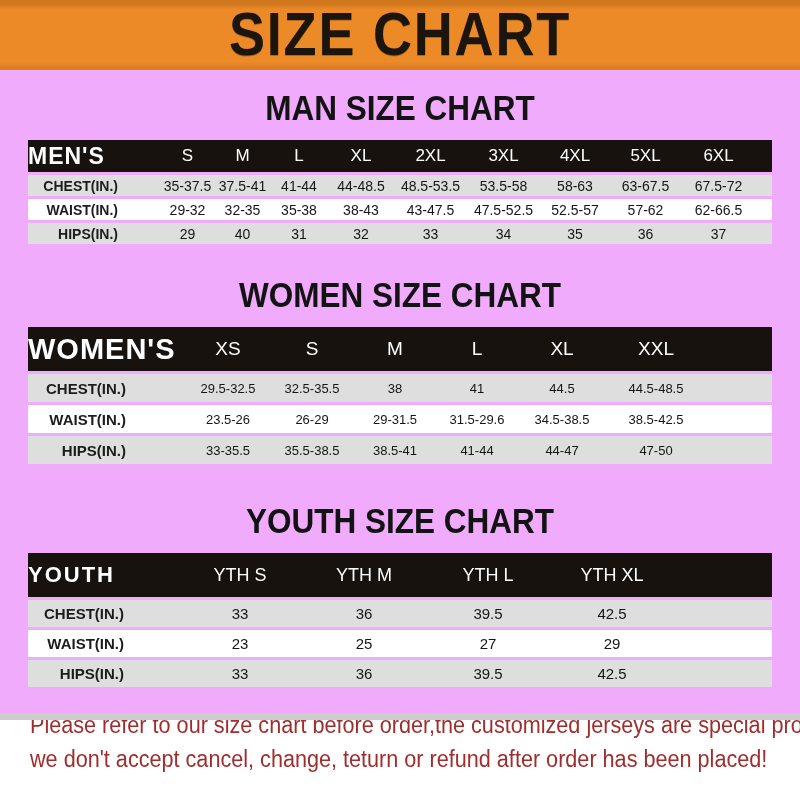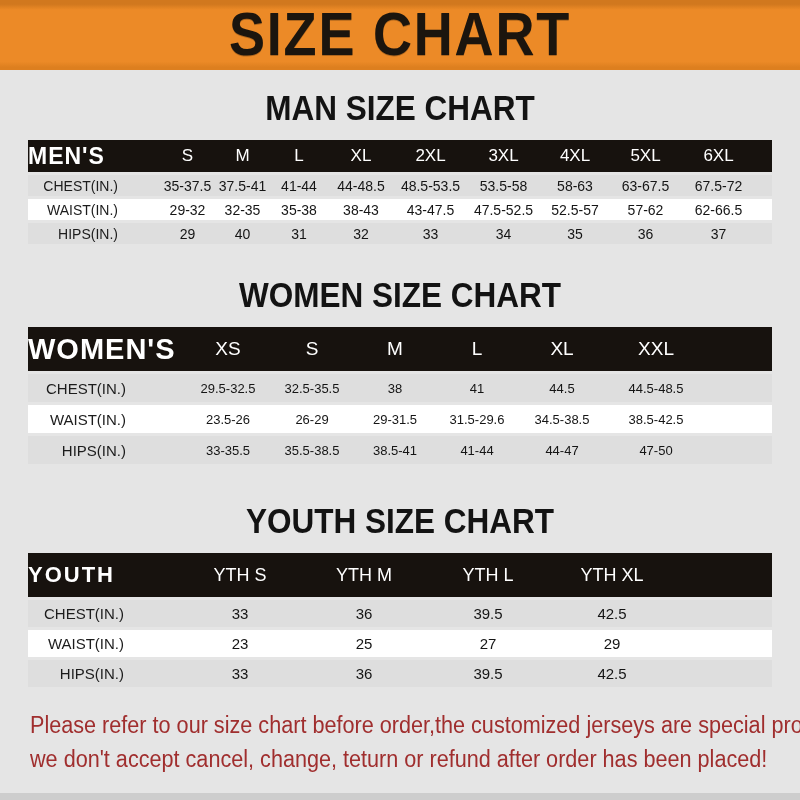--- a/index.html
+++ b/index.html
@@ -2,21 +2,21 @@
 <html><head>
 <meta charset="utf-8">
 <style>
   * { margin: 0; padding: 0; box-sizing: border-box; }
   html, body { background: #ffffff; }
   body {
     width: 800px; height: 800px;
     font-family: "Liberation Sans", "DejaVu Sans", sans-serif;
     overflow: hidden; position: relative;
   }
-  .page { width: 800px; height: 800px; position: relative; background: #e5e5e5; }
+  .page { width: 800px; height: 720px; position: relative; background: #f0abfc; }
 
   
   .banner {
     width: 800px; height: 70px;
     background: linear-gradient(#d1781e 0%, #d1781e 6%, #ec8a27 14%, #ec8a27 88%, #dd7f1f 96%, #dd7f1f 100%);
     display: flex; align-items: center; justify-content: center;
   }
   .banner h1 {
     font-size: 60px; font-weight: bold; color: #1b150e;
     letter-spacing: 2px; line-height: 1;
@@ -48,21 +48,21 @@
 
   table.size-table thead tr { background: #17120e; color: #ffffff; }
   table.size-table th, table.size-table td {
     overflow: hidden; white-space: nowrap; vertical-align: middle;
   }
   th.corner {
     text-align: left; font-weight: bold;
     letter-spacing: 1px;
   }
   th.colhead { text-align: center; font-weight: normal; }
-  th.rowlabel { text-align: right; font-weight: normal; color: #1c1c1c; }
+  th.rowlabel { text-align: right; font-weight: bold; color: #1c1c1c; }
   td.val { text-align: center; color: #151515; }
 
   tbody tr:nth-child(odd)  { background: #dedede; }
   tbody tr:nth-child(even) { background: #ffffff; }
 
   
   .men-table thead th { height: 32px; font-size: 17px; }
   .men-table th.corner { font-size: 23px; }
   .men-table tbody th, .men-table tbody td { height: 21px; font-size: 14px; }
   .men-table th.rowlabel { padding-right: 42px; }

